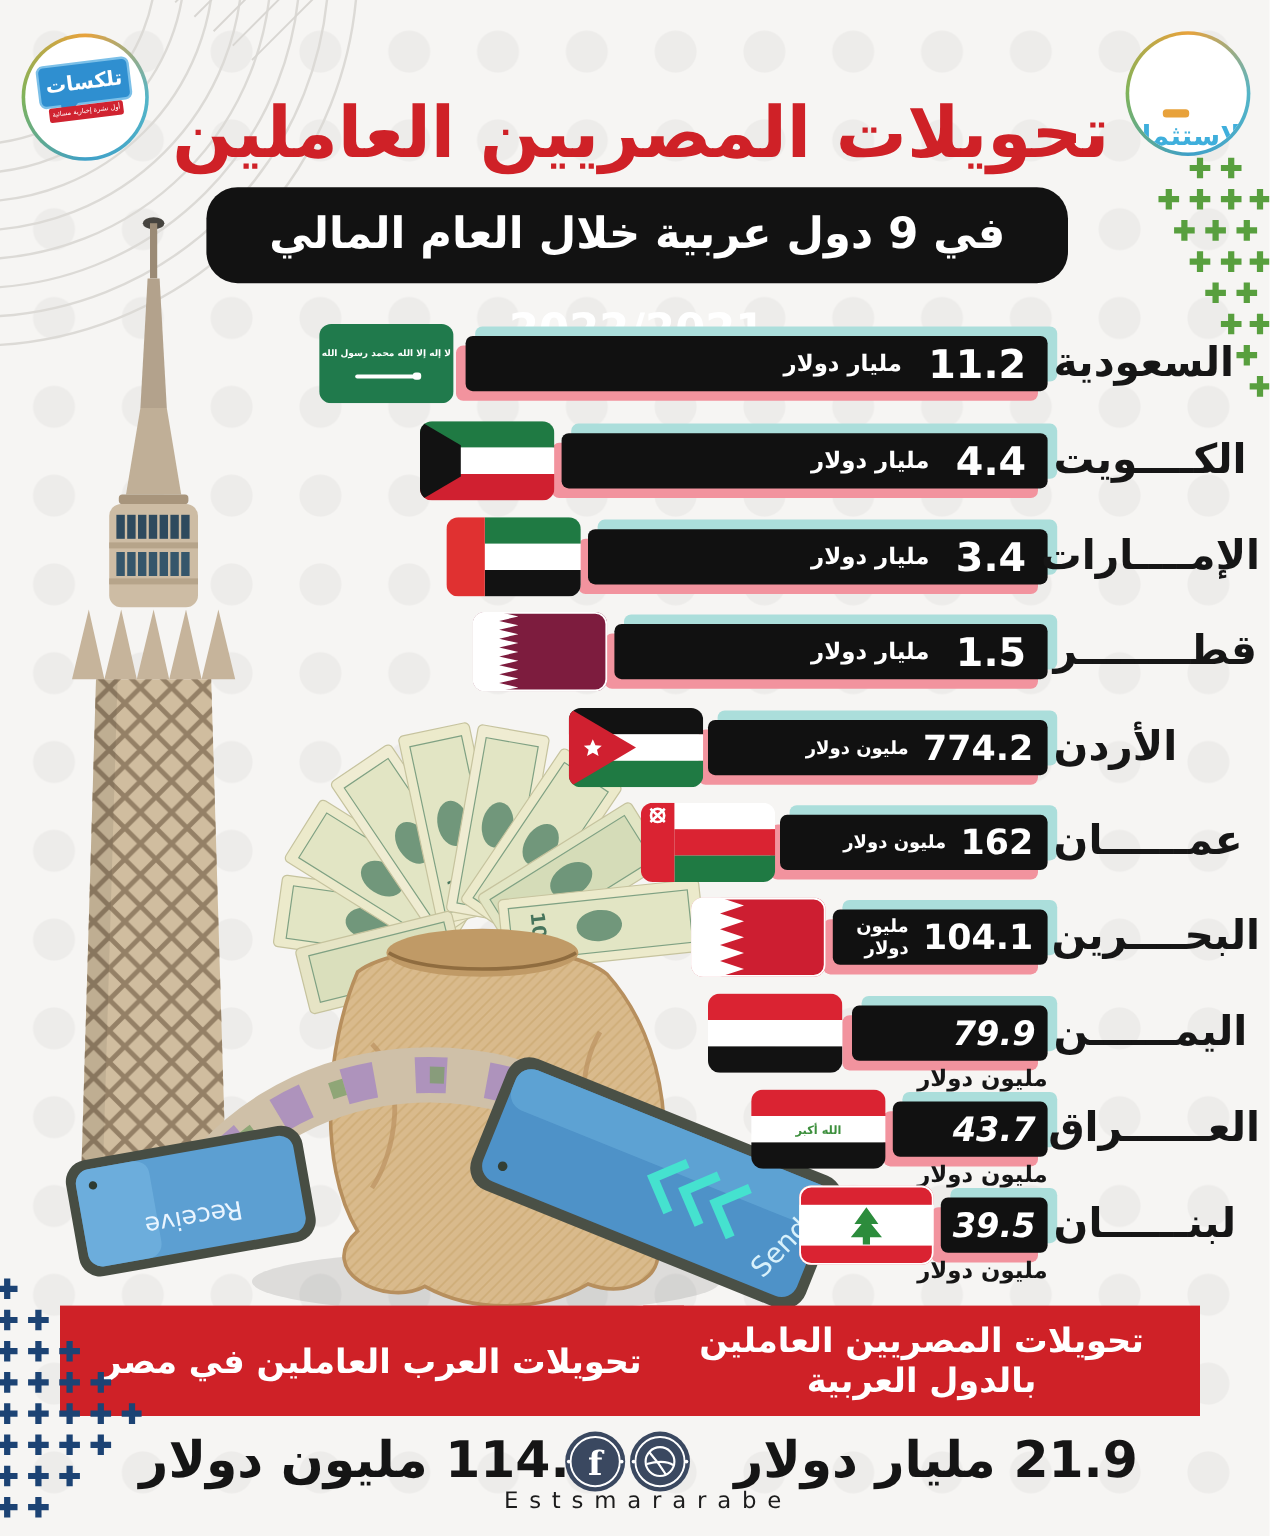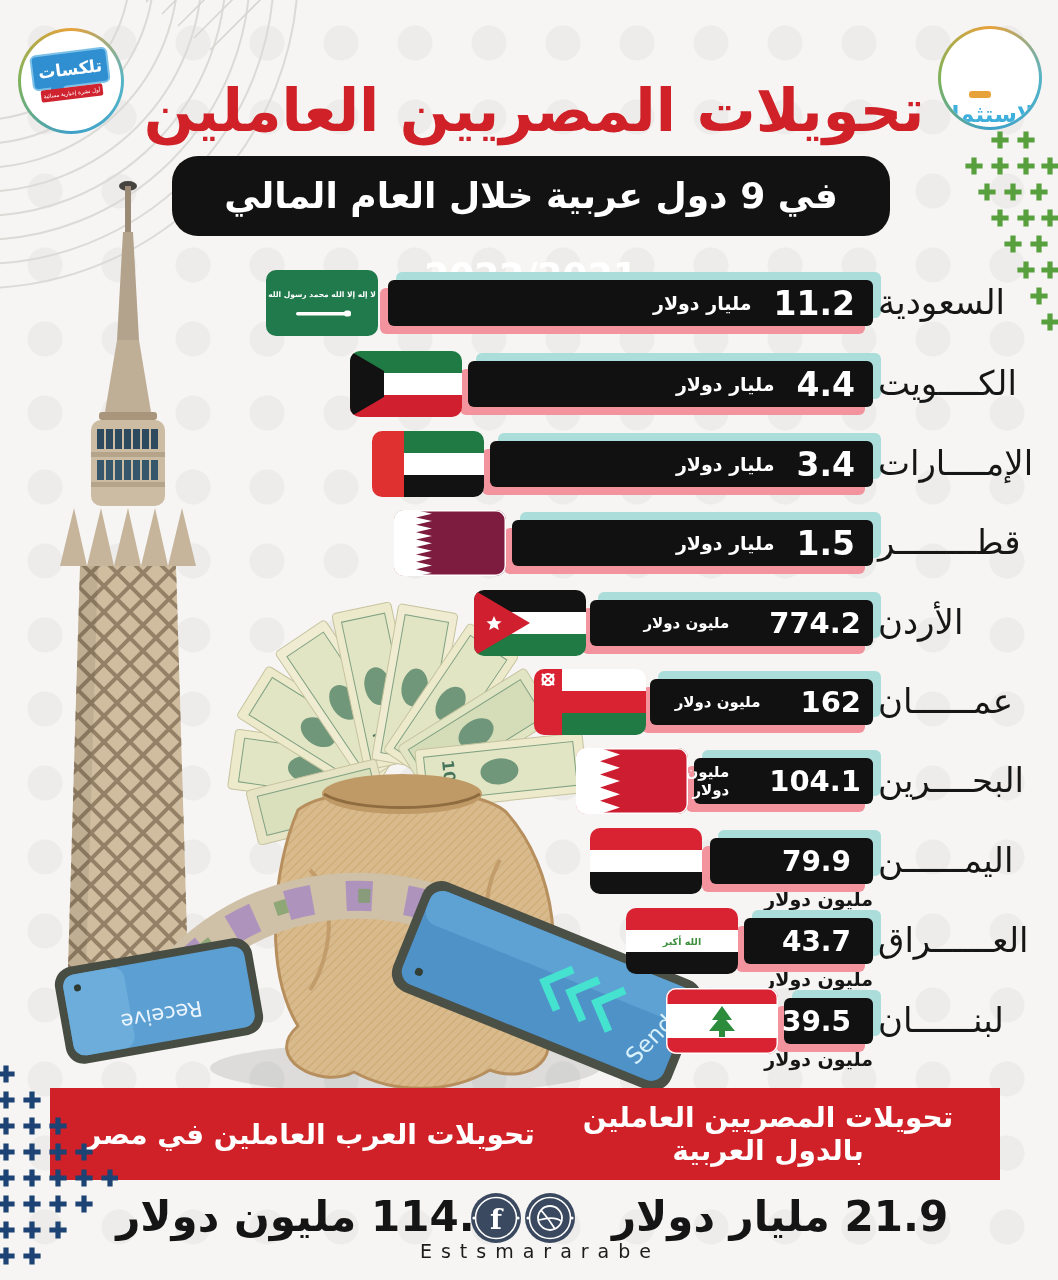--- a/index.html
+++ b/index.html
@@ -35,27 +35,27 @@
   
   .rows{position:absolute;inset:0;z-index:5;}
   .sh-t,.sh-p,.bar{position:absolute;height:46px;border-radius:6px;}
   .sh-t{left:calc(var(--bl) + 8px);top:calc(var(--bt) - 8px);width:var(--bw);background:#abdedb;}
   .sh-p{left:calc(var(--bl) - 8px);top:calc(var(--bt) + 8px);width:var(--bw);background:#f2939e;}
   .bar{left:var(--bl);top:var(--bt);width:var(--bw);background:#111;color:#fff;
     display:flex;align-items:center;direction:rtl;gap:22px;padding-right:18px;box-sizing:border-box;}
   .bar .val{font-size:33px;font-weight:bold;}
   .bar .unit{font-size:19px;font-weight:bold;}
   .mid .bar{gap:12px;padding-right:12px;}
-  .mid .bar .val{font-size:29px;margin-left:28px;}
+  .mid .bar .val{font-size:29px;}
   .mid .bar .unit{font-size:15px;}
-  .sm .bar{gap:0;padding-right:22px;}
+  .sm .bar{gap:0;padding-right:10px;font-style:italic;}
   .sm .bar .val{font-size:28px;}
   .flag{position:absolute;left:var(--fl);top:calc(var(--bt) - 10px);width:112px;height:66px;z-index:3;}
   .clabel{position:absolute;left:878px;top:calc(var(--bt) - 9px);width:172px;height:62px;
-    line-height:62px;font-size:34px;font-weight:normal;color:#161616;direction:rtl;
+    line-height:62px;font-size:34px;font-weight:bold;color:#161616;direction:rtl;
     text-align:left;white-space:nowrap;}
   .unit-below{position:absolute;right:185px;top:calc(var(--bt) + 50px);font-size:19px;
     font-weight:bold;color:#161616;direction:rtl;white-space:nowrap;}
   
   .fr{position:absolute;top:1088px;height:92px;background:#cf2127;z-index:6;color:#fff;
     display:flex;align-items:center;justify-content:center;font-size:28px;font-weight:bold;
     direction:rtl;text-align:center;}
   .fr.right{left:536px;width:464px;}
   .fr.left{left:50px;width:520px;}
   .fval{position:absolute;top:1192px;z-index:6;font-size:42px;font-weight:bold;color:#151515;

